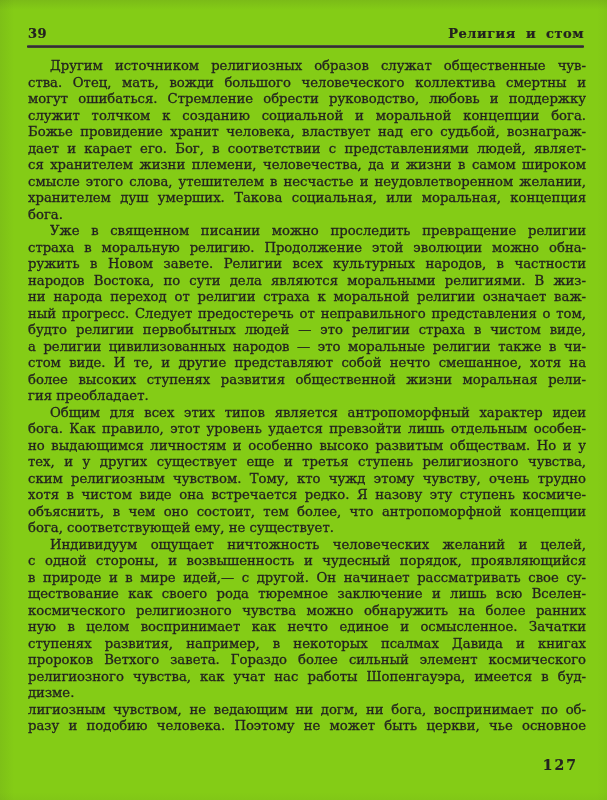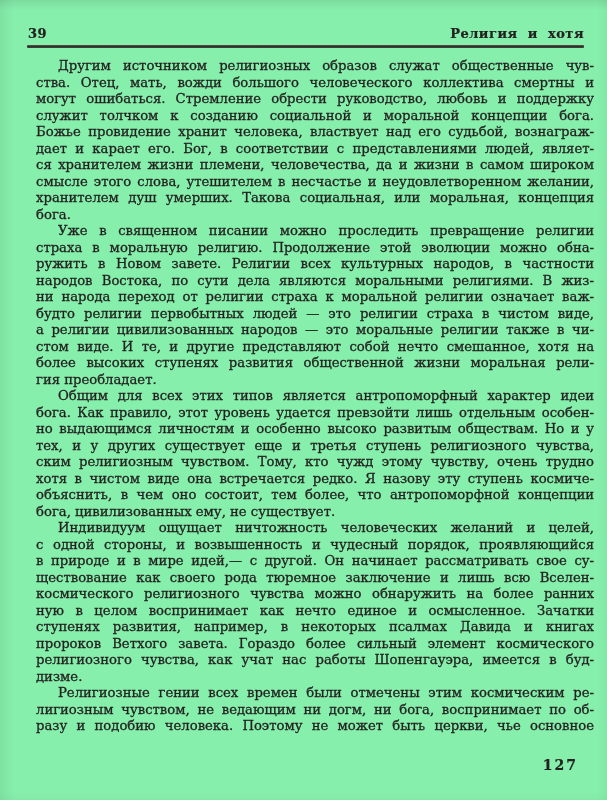--- a/index.html
+++ b/index.html
@@ -5,21 +5,21 @@
   html, body { margin: 0; padding: 0; }
   body {
     width: 607px; height: 800px;
     font-family: "DejaVu Serif", "Liberation Serif", serif;
     background: #9a9995;
     overflow: hidden;
   }
   .page {
     position: relative;
     width: 607px; height: 800px;
-    background: #86efac;
+    background: #84cc16;
     color: #232220;
     overflow: hidden;
   }
   
   .page::before {
     content: "";
     position: absolute; inset: 0;
     pointer-events: none;
     background:
       linear-gradient(180deg, rgba(40,40,38,0.10), rgba(40,40,38,0.0) 10px),
@@ -42,21 +42,20 @@
     height: 3px;
     background: linear-gradient(180deg, #5a5950 0%, #2e2d28 55%, #4a493f 100%);
     border-radius: 1px;
   }
   .text-block {
     position: absolute;
     left: 28px; top: 58px;
     width: 558px;
     font-size: 13.2px;
     line-height: 16.5px;
-    margin-left: 8px;
     -webkit-text-stroke: 0.3px #232220;
   }
   .para { margin: 0; padding: 0; }
   .line {
     display: block;
     height: 16.5px;
     overflow: hidden;
     text-align: justify;
     text-align-last: justify;
     white-space: normal;
@@ -71,21 +70,21 @@
     -webkit-text-stroke: 0.2px #232220;
   }
 </style>
 </head>
 <body>
 
 <div class="page">
 
   <header class="running-head">
     <span>39</span>
-    <span class="title">Религия и хотя</span>
+    <span class="title">Религия и стом</span>
   </header>
 
   <div class="head-rule"></div>
 
   <main class="text-block">
       <p class="para">
         <span class="line first">Другим источником религиозных образов служат общественные чув-</span>
         <span class="line">ства. Отец, мать, вожди большого человеческого коллектива смертны и</span>
         <span class="line">могут ошибаться. Стремление обрести руководство, любовь и поддержку</span>
         <span class="line">служит толчком к созданию социальной и моральной концепции бога.</span>
@@ -95,50 +94,50 @@
         <span class="line">смысле этого слова, утешителем в несчастье и неудовлетворенном желании,</span>
         <span class="line">хранителем душ умерших. Такова социальная, или моральная, концепция</span>
         <span class="line end">бога.</span>
       </p>
       <p class="para">
         <span class="line first">Уже в священном писании можно проследить превращение религии</span>
         <span class="line">страха в моральную религию. Продолжение этой эволюции можно обна-</span>
         <span class="line">ружить в Новом завете. Религии всех культурных народов, в частности</span>
         <span class="line">народов Востока, по сути дела являются моральными религиями. В жиз-</span>
         <span class="line">ни народа переход от религии страха к моральной религии означает важ-</span>
+        <span class="line">ный прогресс. Следует предостеречь от неправильного представления о том,</span>
         <span class="line">будто религии первобытных людей — это религии страха в чистом виде,</span>
         <span class="line">а религии цивилизованных народов — это моральные религии также в чи-</span>
         <span class="line">стом виде. И те, и другие представляют собой нечто смешанное, хотя на</span>
         <span class="line">более высоких ступенях развития общественной жизни моральная рели-</span>
         <span class="line end">гия преобладает.</span>
       </p>
       <p class="para">
         <span class="line first">Общим для всех этих типов является антропоморфный характер идеи</span>
         <span class="line">бога. Как правило, этот уровень удается превзойти лишь отдельным особен-</span>
         <span class="line">но выдающимся личностям и особенно высоко развитым обществам. Но и у</span>
         <span class="line">тех, и у других существует еще и третья ступень религиозного чувства,</span>
         <span class="line">ским религиозным чувством. Тому, кто чужд этому чувству, очень трудно</span>
         <span class="line">хотя в чистом виде она встречается редко. Я назову эту ступень космиче-</span>
         <span class="line">объяснить, в чем оно состоит, тем более, что антропоморфной концепции</span>
-        <span class="line end">бога, цивилизованных ему, не существует.</span>
+        <span class="line end">бога, соответствующей ему, не существует.</span>
       </p>
       <p class="para">
         <span class="line first">Индивидуум ощущает ничтожность человеческих желаний и целей,</span>
         <span class="line">с одной стороны, и возвышенность и чудесный порядок, проявляющийся</span>
         <span class="line">в природе и в мире идей,— с другой. Он начинает рассматривать свое су-</span>
         <span class="line">ществование как своего рода тюремное заключение и лишь всю Вселен-</span>
         <span class="line">космического религиозного чувства можно обнаружить на более ранних</span>
         <span class="line">ную в целом воспринимает как нечто единое и осмысленное. Зачатки</span>
         <span class="line">ступенях развития, например, в некоторых псалмах Давида и книгах</span>
         <span class="line">пророков Ветхого завета. Гораздо более сильный элемент космического</span>
         <span class="line">религиозного чувства, как учат нас работы Шопенгауэра, имеется в буд-</span>
         <span class="line end">дизме.</span>
       </p>
       <p class="para">
-        <span class="line first">Религиозные гении всех времен были отмечены этим космическим ре-</span>
         <span class="line">лигиозным чувством, не ведающим ни догм, ни бога, воспринимает по об-</span>
         <span class="line">разу и подобию человека. Поэтому не может быть церкви, чье основное</span>
       </p>
     </main>
 
   <footer>
     <span class="folio">127</span>
   </footer>
 
 </div>

